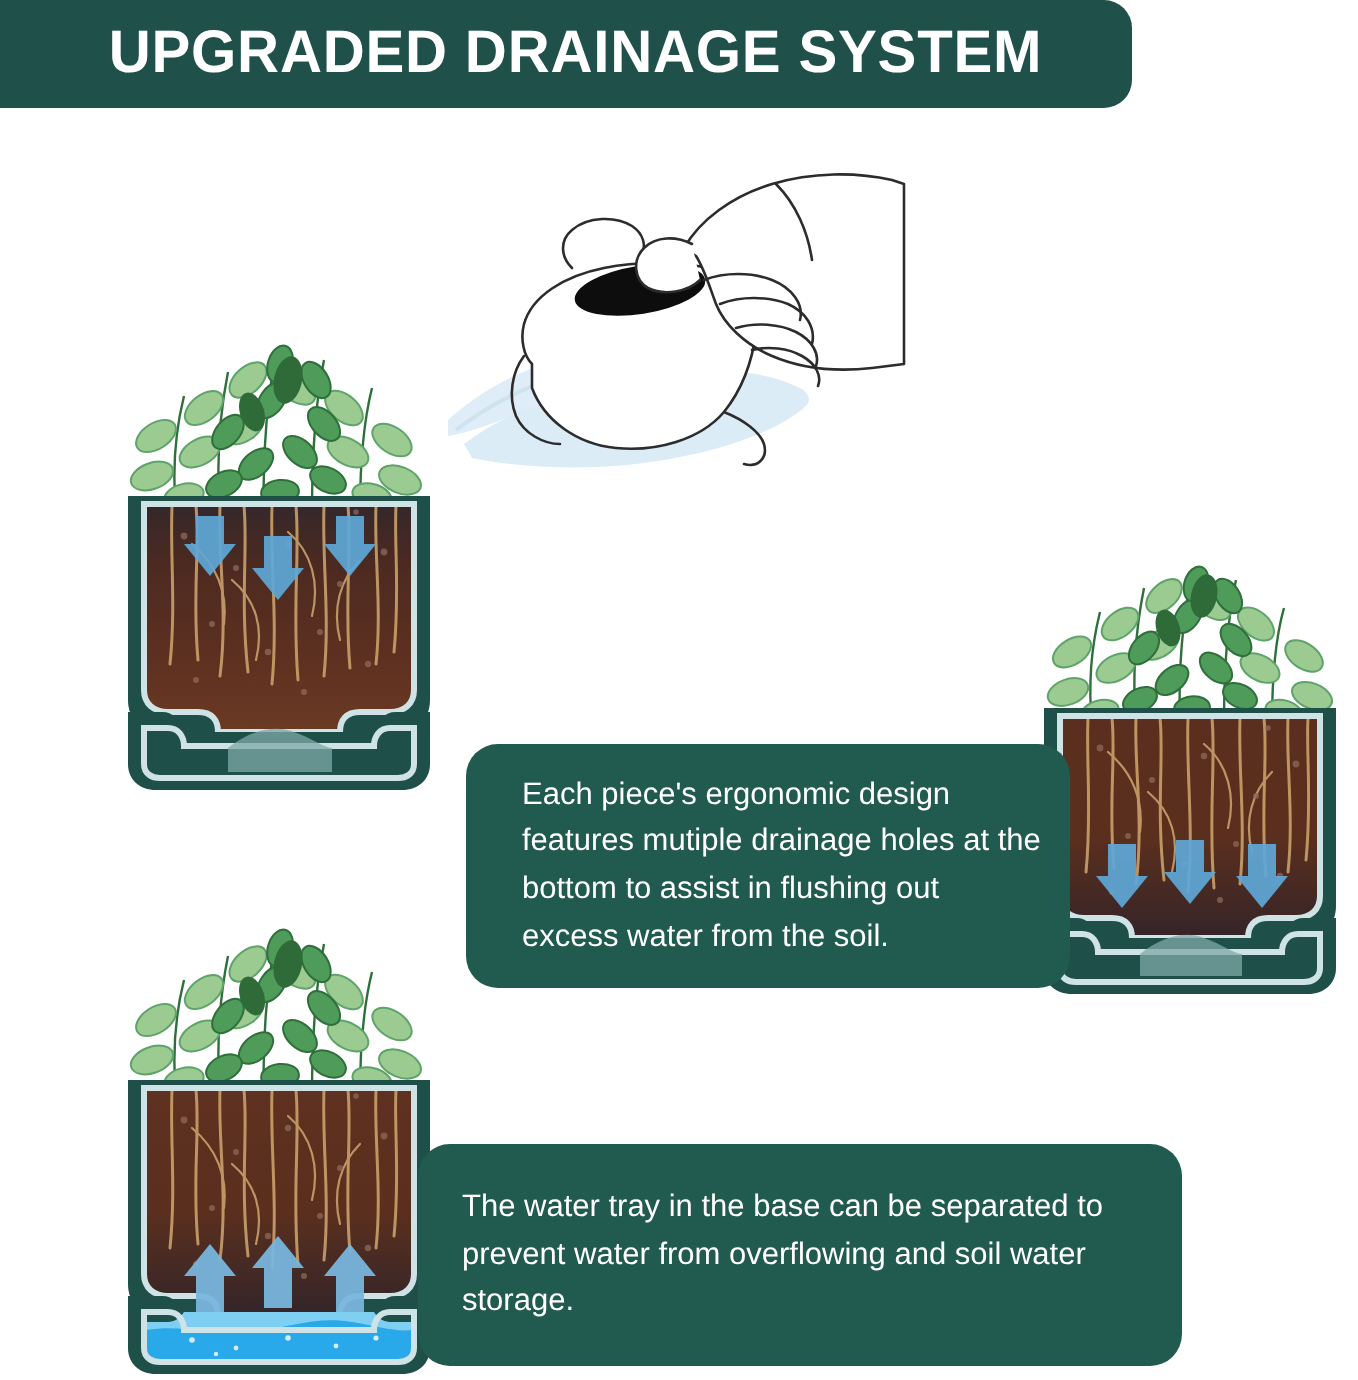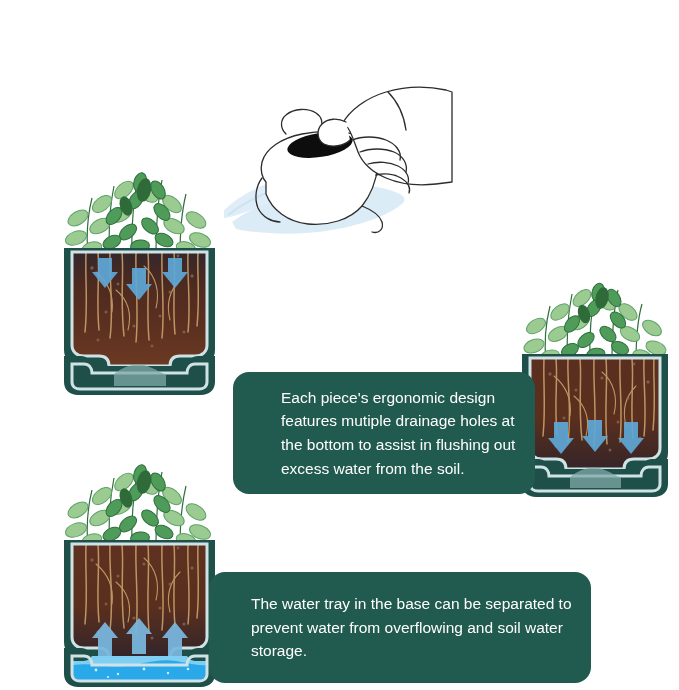--- a/index.html
+++ b/index.html
@@ -31,21 +31,21 @@
     transform:scaleX(.97);
     transform-origin:left center;
   }
 
   
   .callout{
     position:absolute;
     background:#215a4e;
     border-radius:16px;
     box-sizing:border-box;
-    display:flex;align-items:center;padding-left:20px;
+    display:flex;align-items:center;
   }
   .callout p{
     margin:0;
     color:#ffffff;
     font-size:15.5px;
     line-height:1.52;
     font-family:"Liberation Sans", sans-serif;
   }
   #callout-1{left:233px;top:372px;width:302px;height:122px;}
   #callout-1 p{padding:0 14px 0 28px;}
@@ -59,20 +59,23 @@
   #pot-bottom-left{left:52px;top:452px;width:175px;height:238px;}
   #hand-fig{left:222px;top:82px;width:230px;height:190px;}
 
   svg{display:block;overflow:visible;}
 </style>
 </head>
 <body>
 
 <div id="stage">
 
+  <div class="banner">
+    <span class="banner-title">UPGRADED DRAINAGE SYSTEM</span>
+  </div>
 
   <div class="pot-fig" id="hand-fig">
     <svg width="230" height="190" viewBox="0 0 230 190">
       <g>
         <path d="M10,140 C30,125 60,112 95,106 C130,100 160,103 178,112
                  C182,114 184,118 181,121 C168,133 140,143 110,148
                  C75,154 38,152 14,147 Z" fill="#dcecf7"></path>
         <path d="M2,128 C24,108 52,96 86,92 C100,90 110,91 116,93
                  C100,98 70,108 44,121 C30,128 14,134 2,136 Z" fill="#dcecf7" opacity=".95"></path>
         <path d="M6,133 C28,116 56,104 88,99" stroke="#cfe3ef" stroke-width="2" fill="none"></path>

